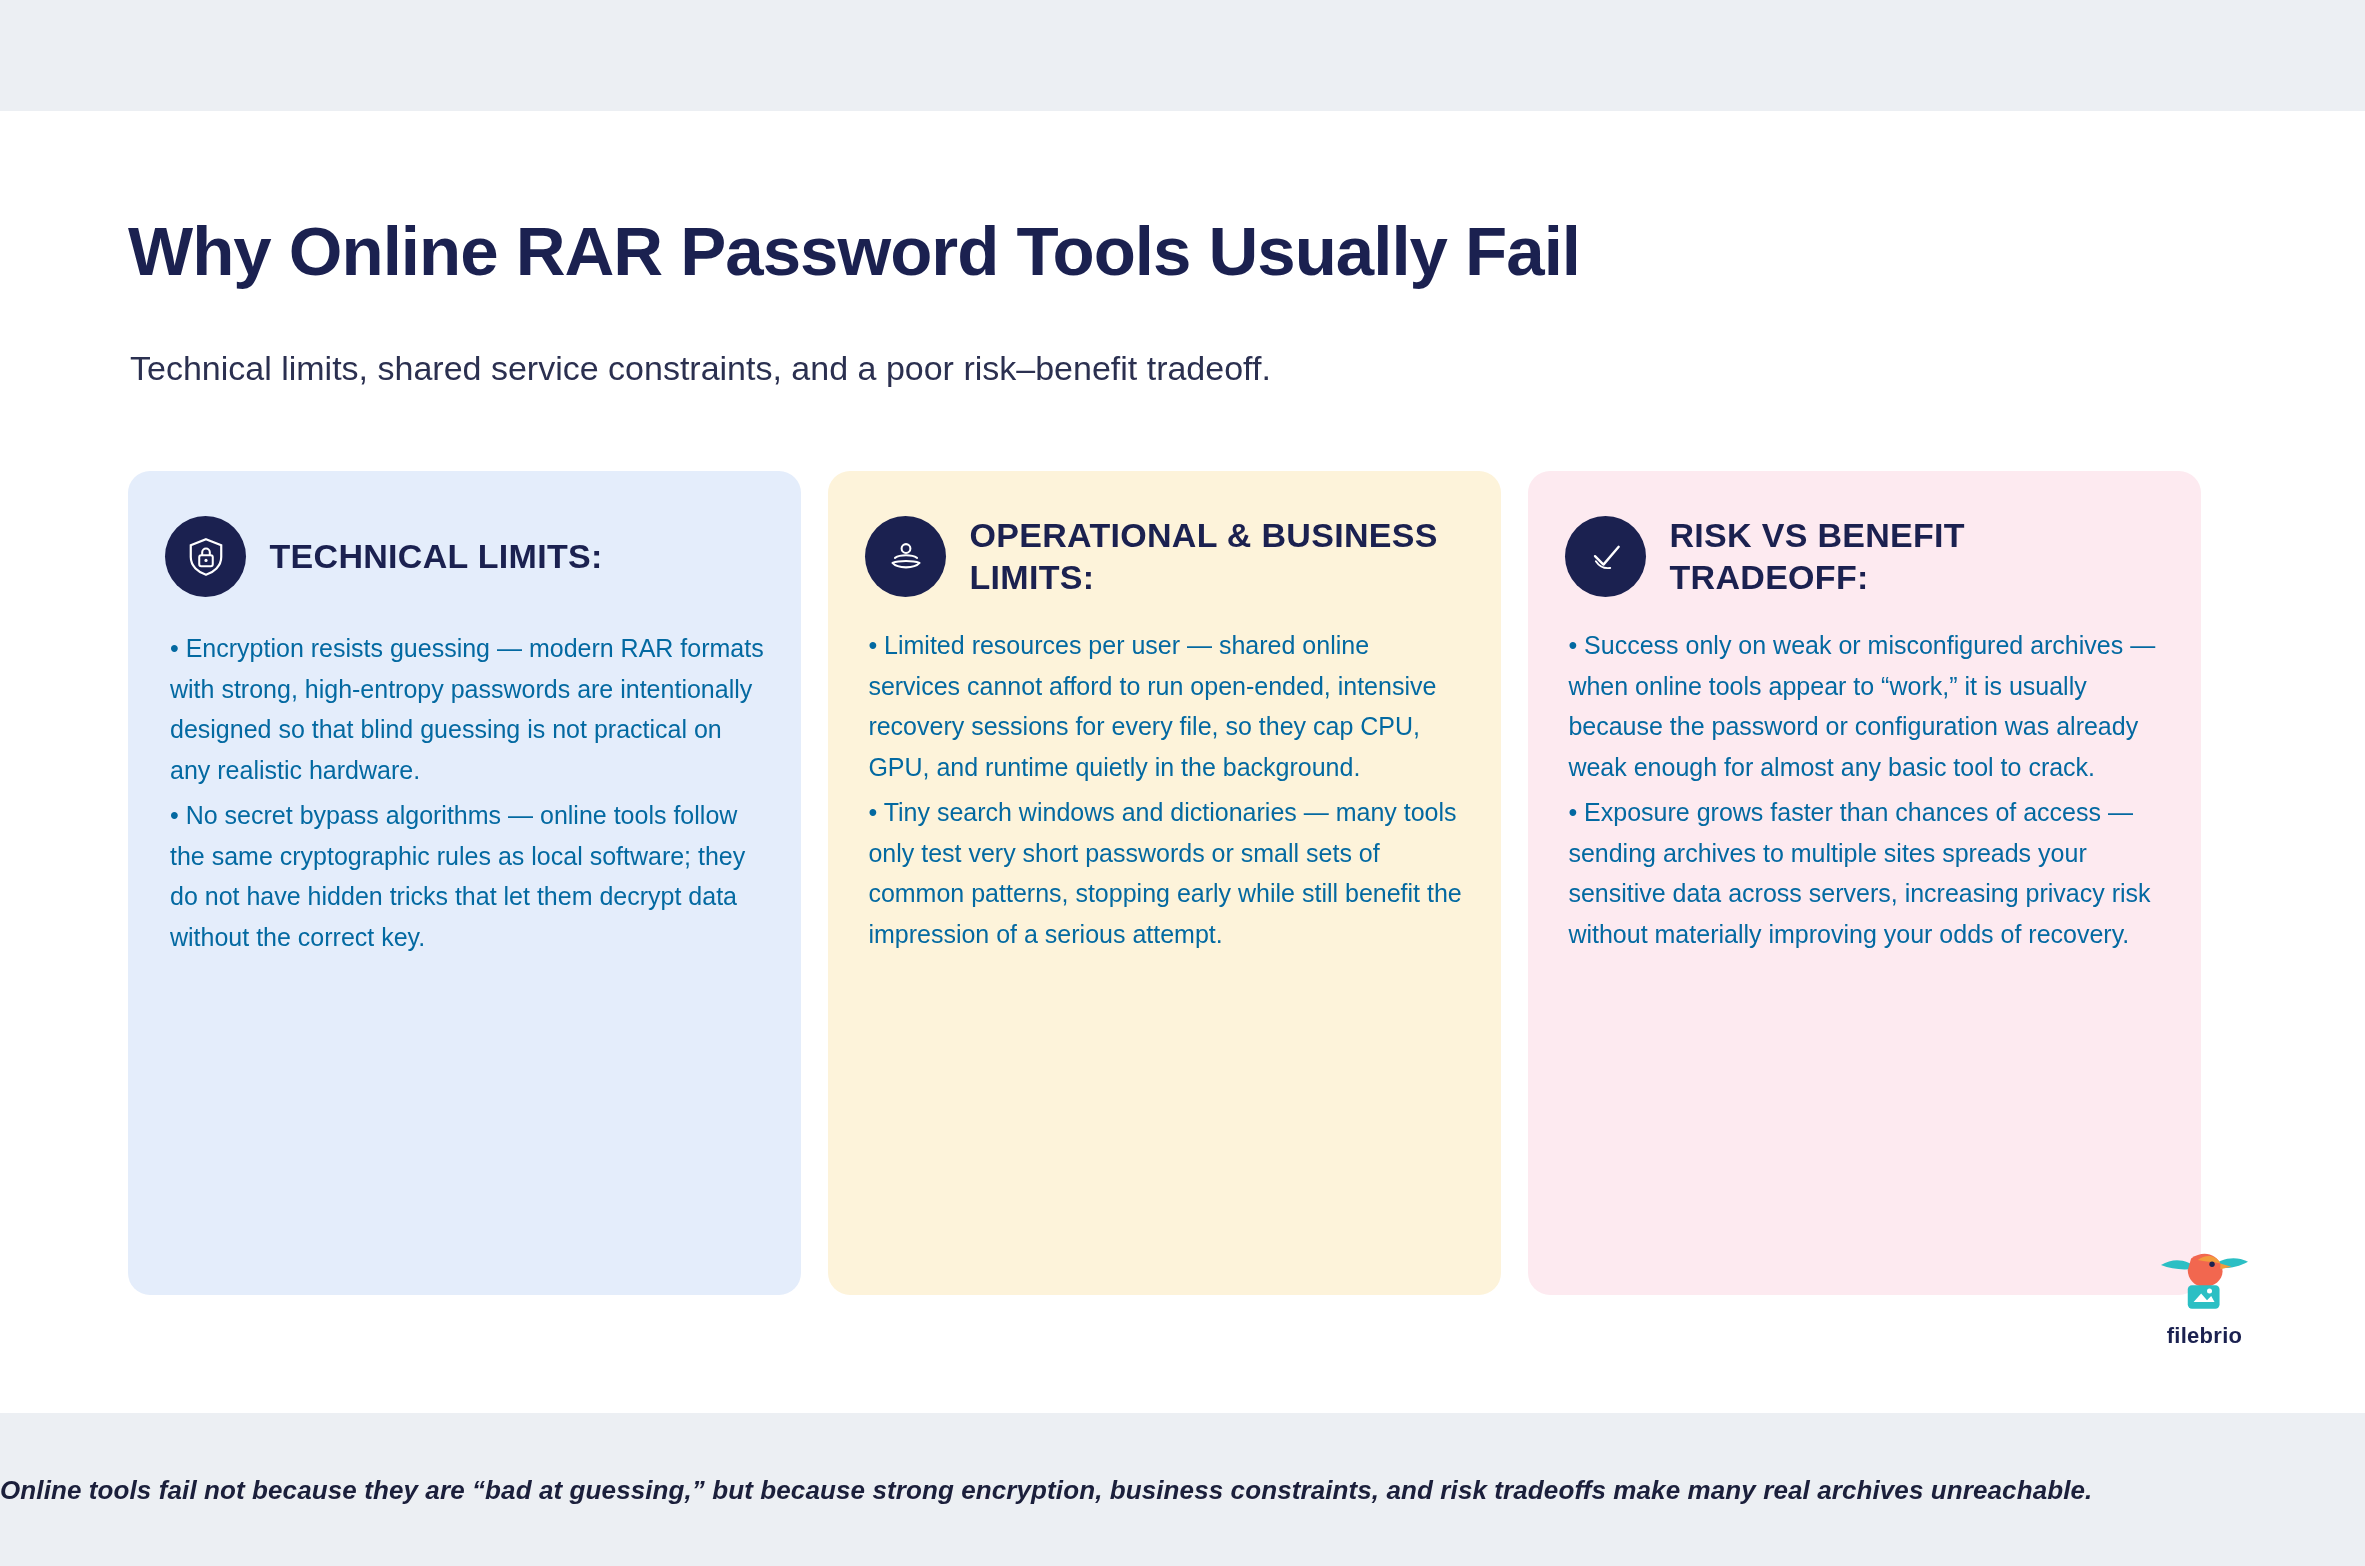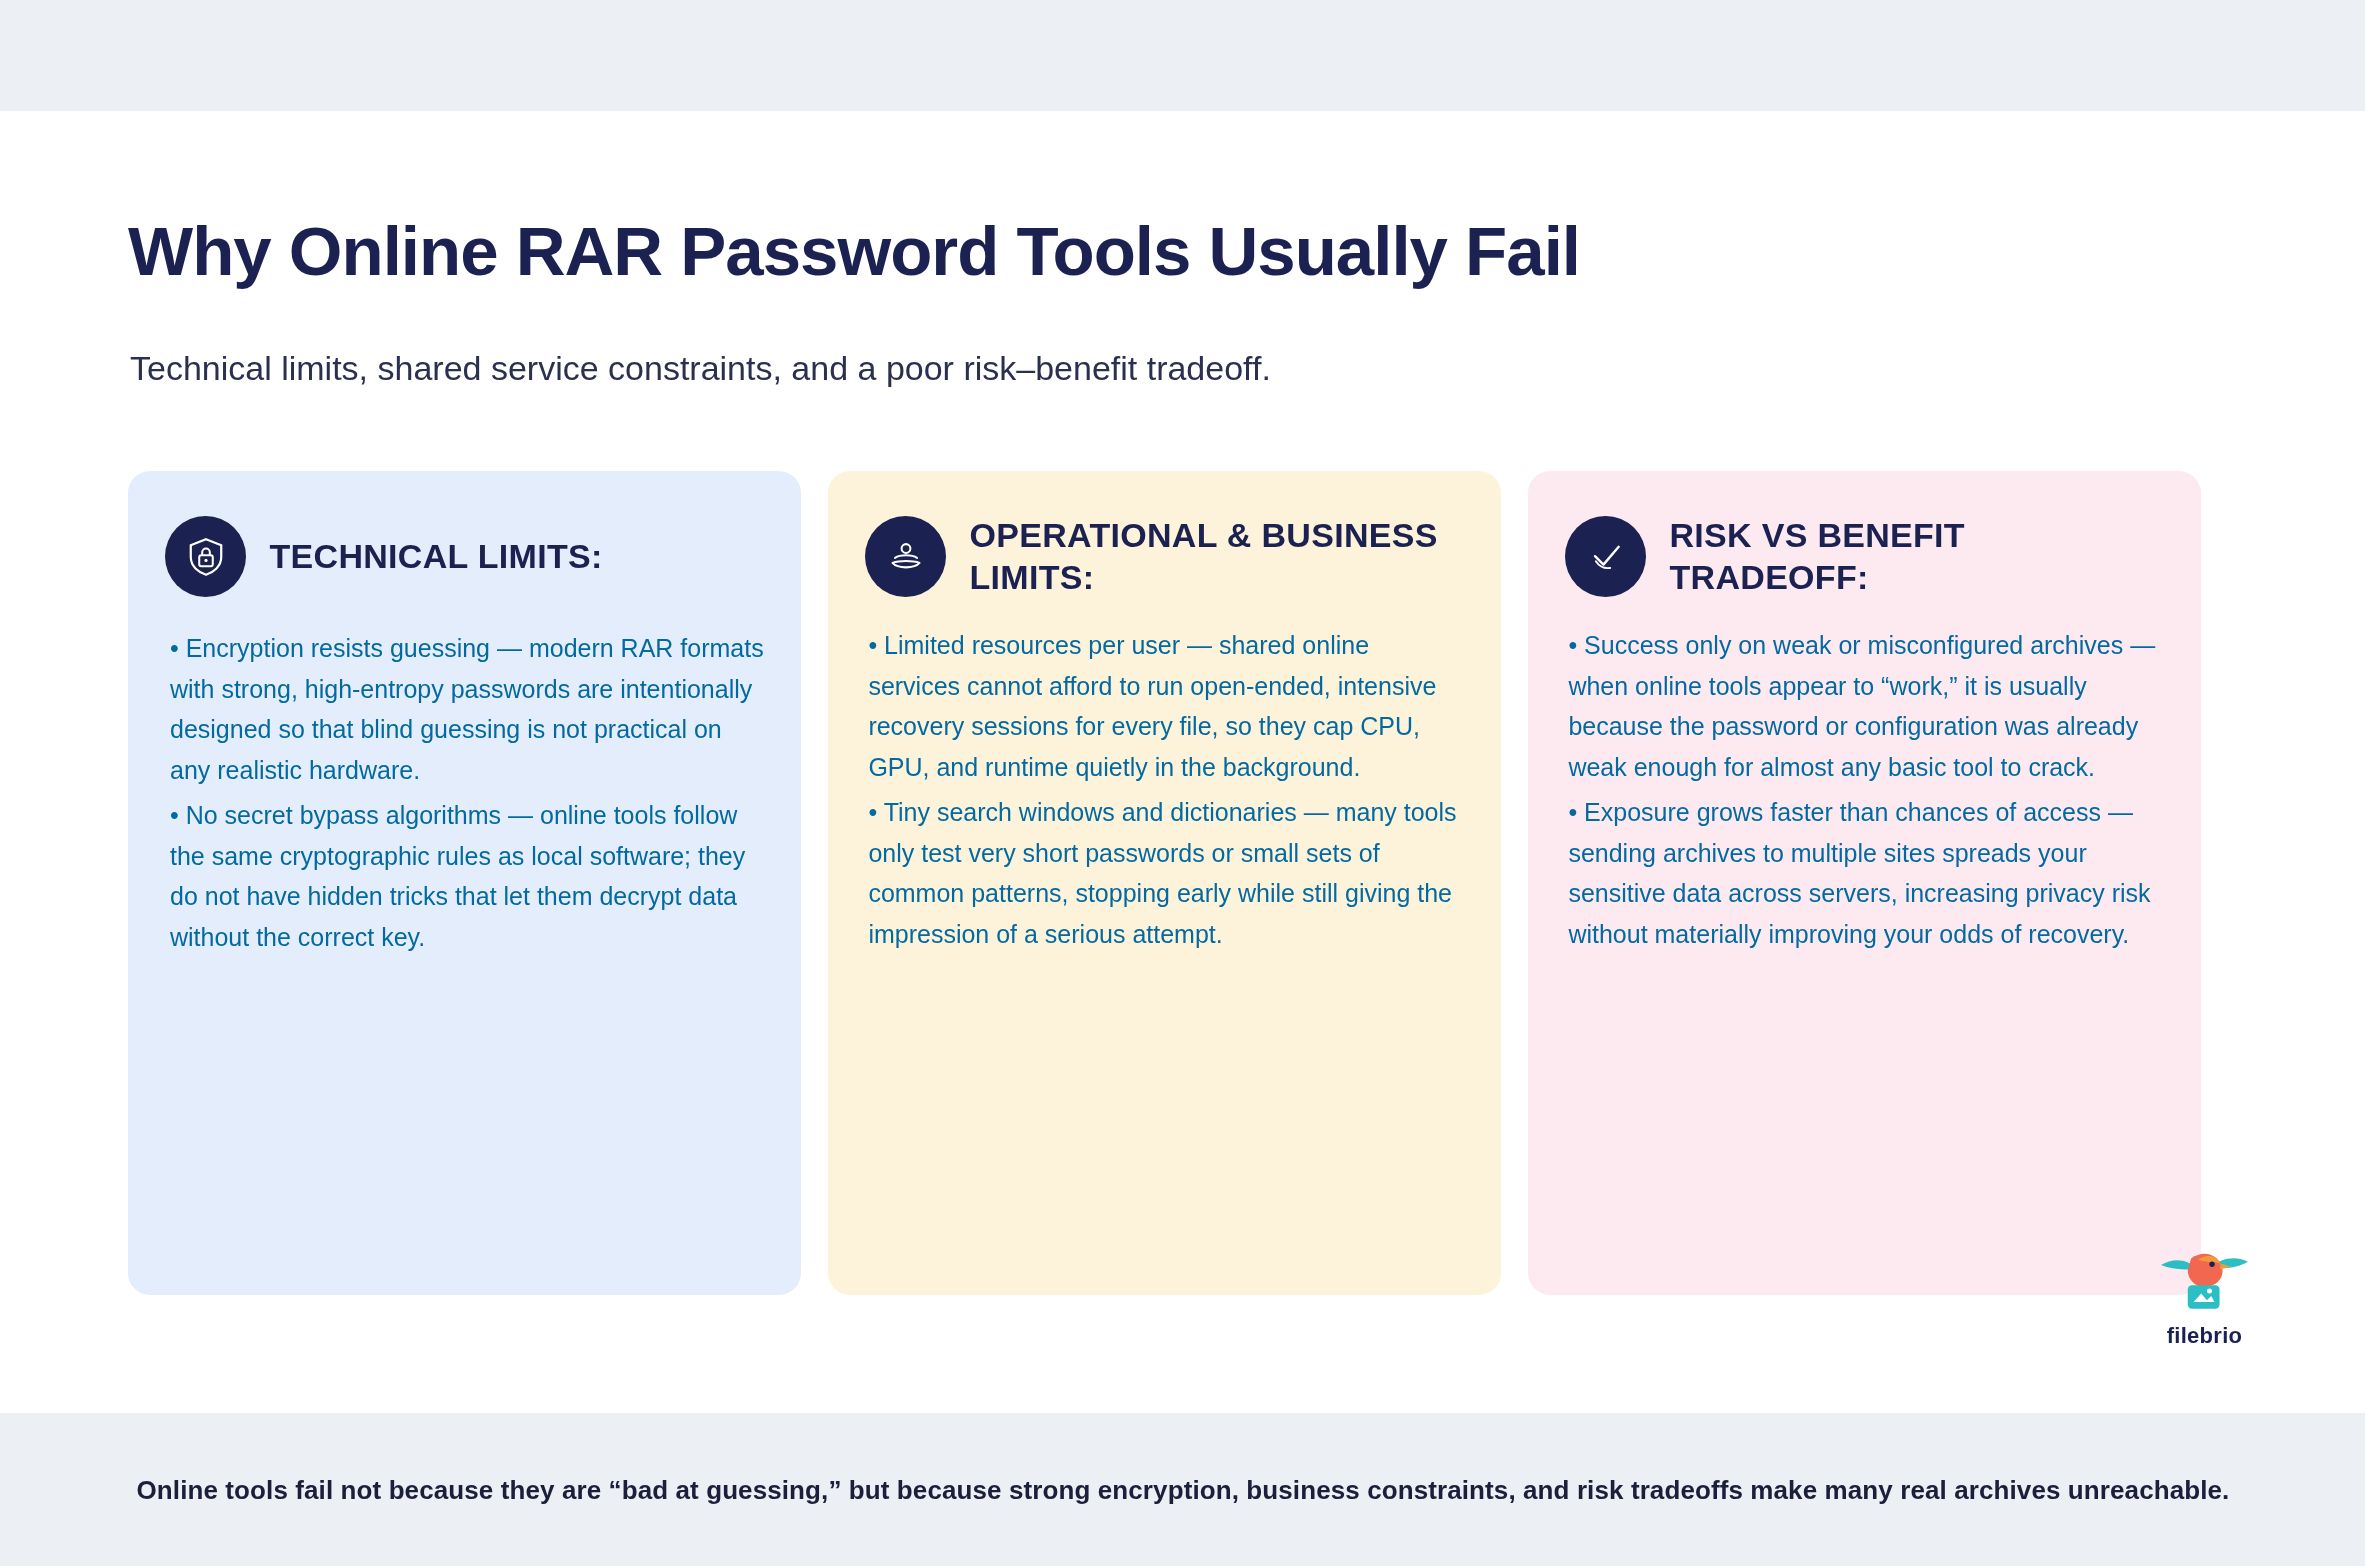--- a/index.html
+++ b/index.html
@@ -24,21 +24,21 @@
   }
   .bottom-band {
     position: absolute;
     left: 0;
     top: 1413px;
     width: 2366px;
     height: 154px;
     background: #eceff3;
     display: flex;
     align-items: center;
-    justify-content: center;
+    font-style: italic;
   }
   .bottom-band .footer-text {
     font-size: 26px;
     font-weight: bold;
     color: #1b1f3b;
     letter-spacing: 0.1px;
     text-align: center;
   }
   .page-title {
     position: absolute;
@@ -161,21 +161,21 @@
         <svg width="44" height="44" viewBox="0 0 52 52" fill="none">
           <circle cx="26" cy="16" r="5.2" stroke="#ffffff" stroke-width="2.4" fill="none"></circle>
           <path d="M13 27 C19 23 33 23 39 27" stroke="#ffffff" stroke-width="2.4" fill="none" stroke-linecap="round"></path>
           <path d="M10 33 C18 30 34 30 42 33 C36 40 16 40 10 33 Z" stroke="#ffffff" stroke-width="2.4" fill="none" stroke-linejoin="round"></path>
         </svg>
       </div>
       <div class="card-title">OPERATIONAL &amp; BUSINESS LIMITS:</div>
     </div>
     <div class="card-body">
       <p class="bullet">• Limited resources per user — shared online services cannot afford to run open-ended, intensive recovery sessions for every file, so they cap CPU, GPU, and runtime quietly in the background.</p>
-      <p class="bullet">• Tiny search windows and dictionaries — many tools only test very short passwords or small sets of common patterns, stopping early while still giving the impression of a serious attempt.</p>
+      <p class="bullet">• Tiny search windows and dictionaries — many tools only test very short passwords or small sets of common patterns, stopping early while still benefit the impression of a serious attempt.</p>
     </div>
   </div>
 
   <div class="card card-3">
     <div class="card-head">
       <div class="icon-circle">
         <svg width="44" height="44" viewBox="0 0 52 52" fill="none">
           <path d="M13 25 L23 35 L41 14" stroke="#ffffff" stroke-width="2.8" fill="none" stroke-linecap="round" stroke-linejoin="round"></path>
           <path d="M14 31 C18 37 24 40 31 39" stroke="#ffffff" stroke-width="2.2" fill="none" stroke-linecap="round"></path>
         </svg>

